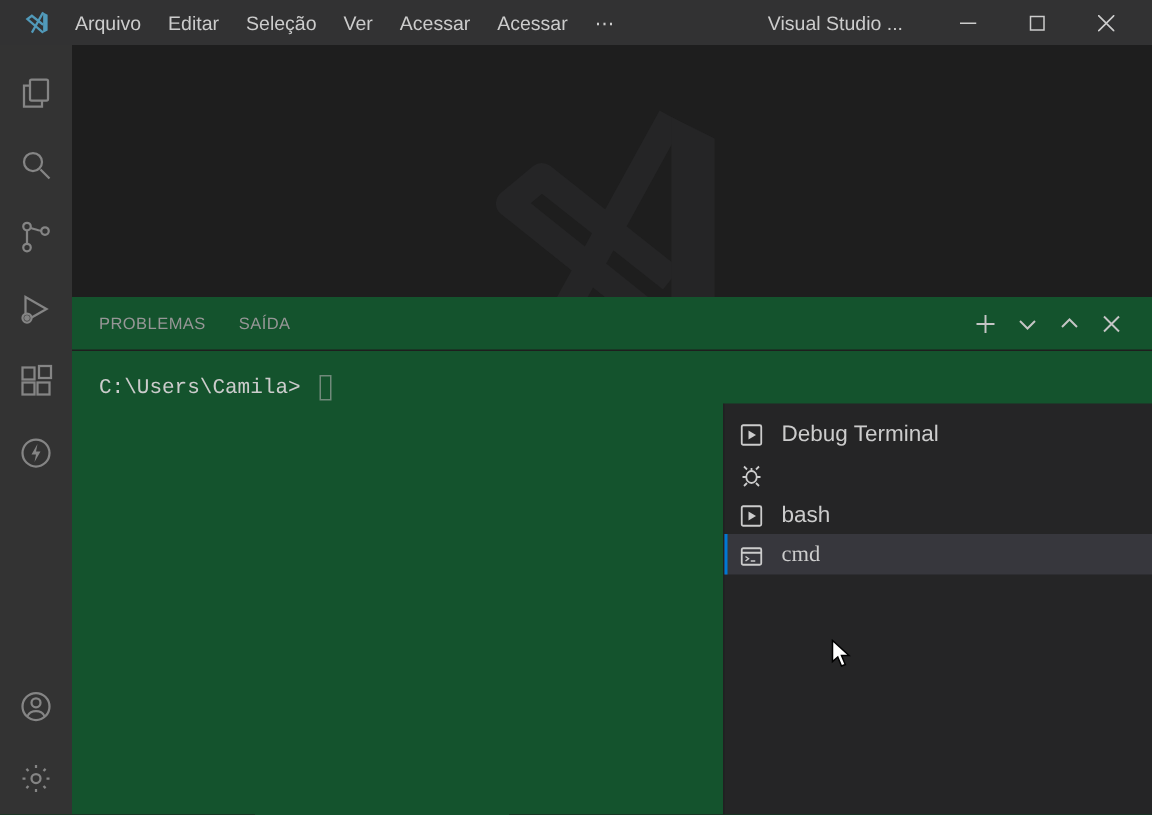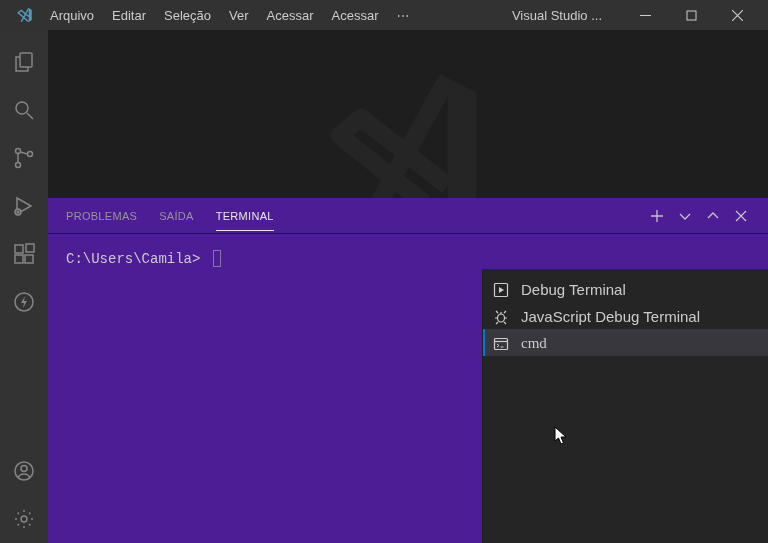--- a/index.html
+++ b/index.html
@@ -53,21 +53,21 @@
   }
   .watermark {
     color:#1a1a1a;
     position:absolute;
     top: 30px; left:50%; transform:translateX(-50%);
   }
   .watermark svg { width:180px; height:180px; }
 
   .panel {
     height: 345px;
-    background:#4c1d95;
+    background:#14532d;
     border-top:1px solid #00000000;
     display:flex; flex-direction:column;
   }
   .panel-tabs {
     height:35px;
     display:flex; align-items:center;
     padding:0 18px;
     gap: 22px;
     border-bottom: 1px solid #1e1e1e;
   }
@@ -230,21 +230,20 @@
             <path d="M72 10 L28 90 M72 90 L12 42 L24 32 L72 70" stroke="#252526" stroke-width="10" fill="none" stroke-linejoin="round"></path>
             <path d="M72 10 L88 18 V82 L72 90 Z" fill="#252526"></path>
           </svg>
       </div>
     </div>
 
     <div class="panel">
       <div class="panel-tabs">
         <span class="ptab">PROBLEMAS</span>
         <span class="ptab">SAÍDA</span>
-        <span class="ptab active">TERMINAL</span>
         <span class="spacer"></span>
         <div class="panel-actions">
           <span class="pa">
               <svg viewBox="0 0 16 16" stroke="#c5c5c5" stroke-width="1.3">
                 <path d="M8 2v12M2 8h12"></path>
               </svg>
             </span>
           <span class="pa">
               <svg viewBox="0 0 16 16" stroke="#c5c5c5" stroke-width="1.3" fill="none">
                 <path d="M3 6l5 5 5-5"></path>
@@ -277,21 +276,27 @@
                 <rect x="1.5" y="1.5" width="13" height="13" rx="1"></rect>
                 <path d="M6 5l5 3-5 3z" fill="#ccc" stroke="none"></path>
               </svg>
             <span>Debug Terminal</span>
           </div>
           <div class="tm-item">
             <svg viewBox="0 0 16 16" fill="none" stroke="#ccc" stroke-width="1.2">
                 <ellipse cx="8" cy="9" rx="3.5" ry="4"></ellipse>
                 <path d="M8 5v-2M5 4l-2-2M11 4l2-2M4.5 9H2M11.5 9H14M5 13l-2 2M11 13l2 2"></path>
               </svg>
-            <span>JavaScript Debug Terminal</span>
+          </div>
+          <div class="tm-item">
+            <svg viewBox="0 0 16 16" fill="none" stroke="#ccc" stroke-width="1.2">
+                <rect x="1.5" y="1.5" width="13" height="13" rx="1"></rect>
+                <path d="M6 5l5 3-5 3z" fill="#ccc" stroke="none"></path>
+              </svg>
+            <span>bash</span>
           </div>
           <div class="tm-item selected">
             <svg viewBox="0 0 16 16" fill="none" stroke="#ccc" stroke-width="1.2">
                 <rect x="1.5" y="2.5" width="13" height="11" rx="1"></rect>
                 <path d="M1.5 5.5h13"></path>
                 <path d="M4 8l2 1.5L4 11M7.5 11h3" stroke-width="1"></path>
               </svg>
             <span>cmd</span>
           </div>
         </div>

